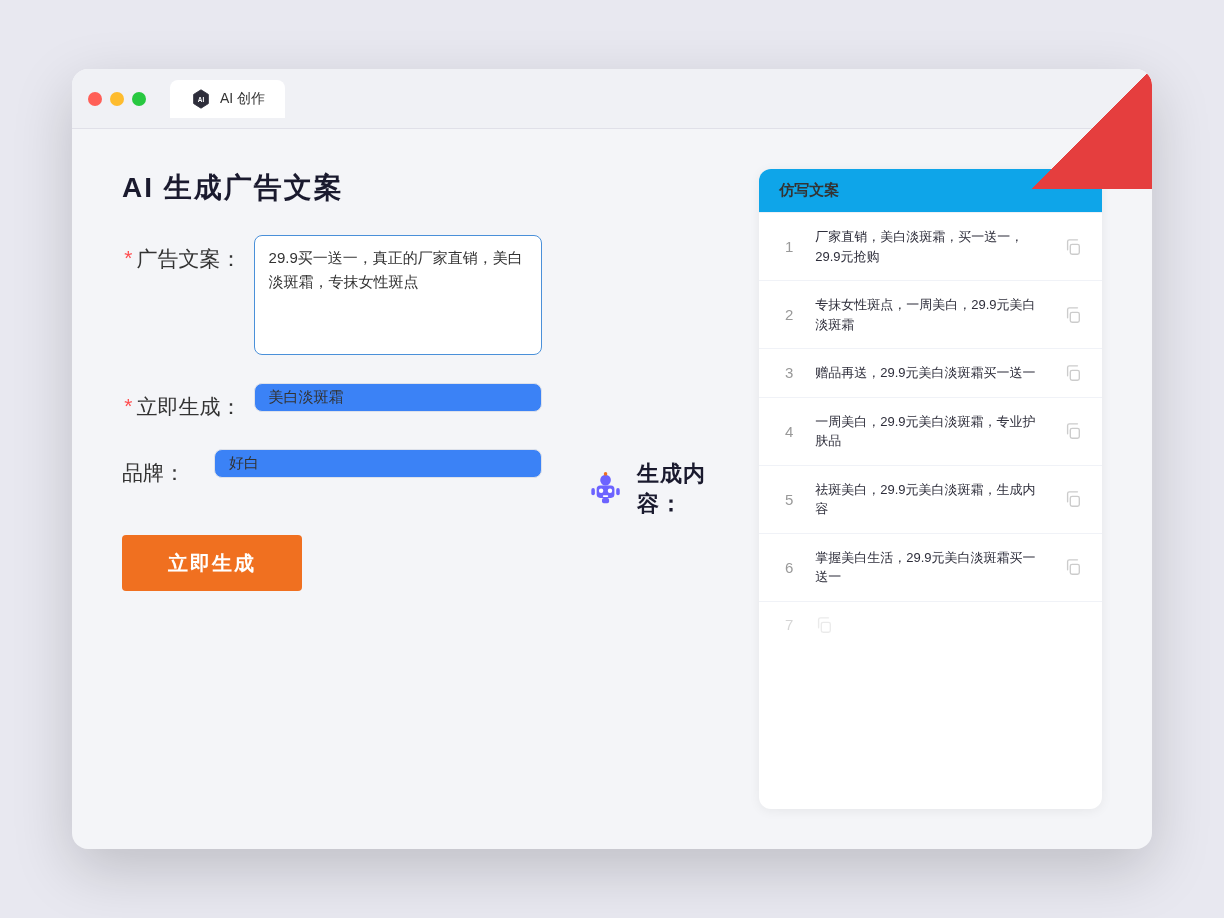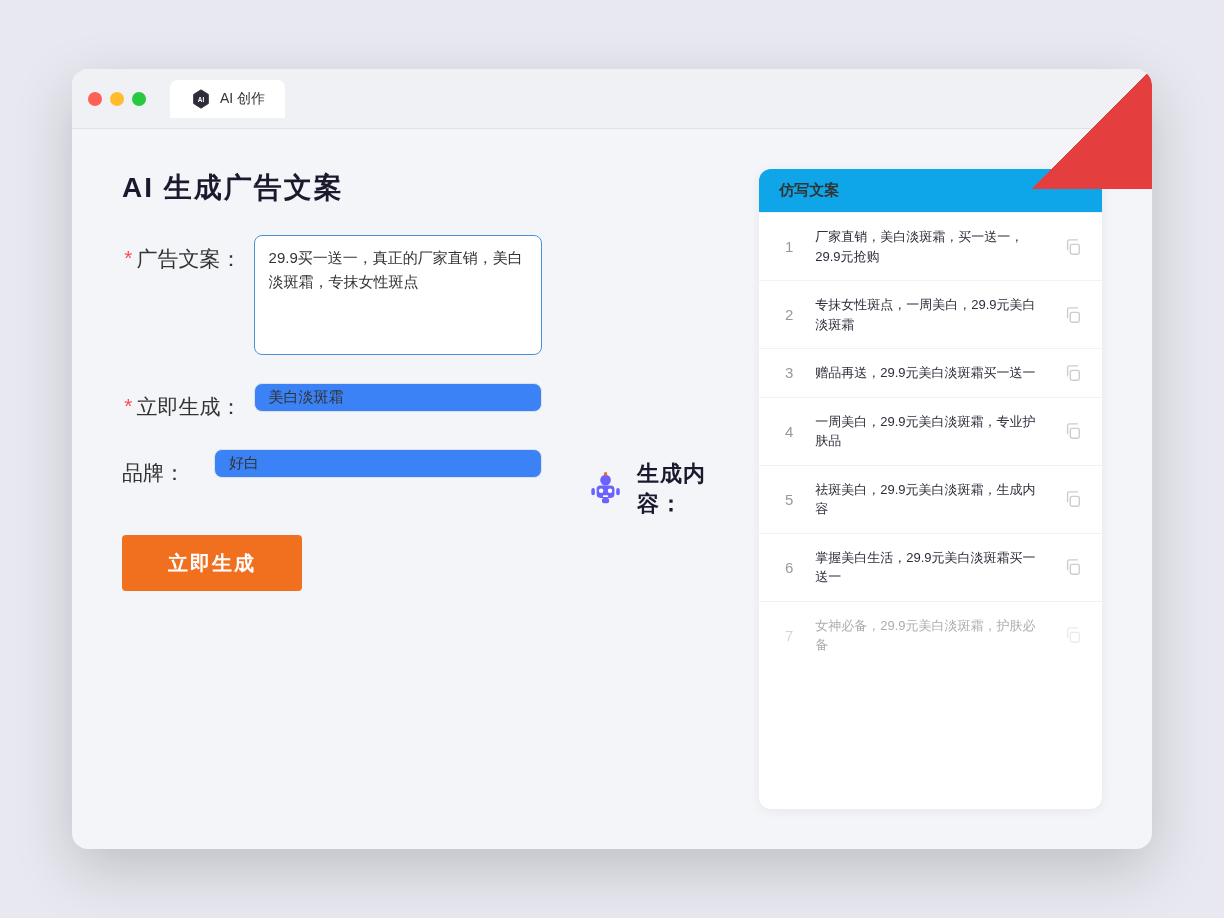--- a/index.html
+++ b/index.html
@@ -361,21 +361,20 @@
             <div class="result-row">
       <span class="row-number">6</span>
       <span class="row-text">掌握美白生活，29.9元美白淡斑霜买一送一</span>
       <svg class="copy-icon" viewBox="0 0 20 20" fill="none">
         <rect x="7" y="7" width="10" height="11" rx="2" stroke="#ccc" stroke-width="1.5"></rect>
         <path d="M4 13V4a2 2 0 012-2h9" stroke="#ccc" stroke-width="1.5" stroke-linecap="round"></path>
       </svg>
     </div>
             <div class="result-row faded">
       <span class="row-number">7</span>
-      <span class="row-text">女神必备，29.9元美白淡斑霜，护肤必备</span>
       <svg class="copy-icon" viewBox="0 0 20 20" fill="none">
         <rect x="7" y="7" width="10" height="11" rx="2" stroke="#ccc" stroke-width="1.5"></rect>
         <path d="M4 13V4a2 2 0 012-2h9" stroke="#ccc" stroke-width="1.5" stroke-linecap="round"></path>
       </svg>
     </div>
           </div>
       </div>
     </div>
 
   </div>

